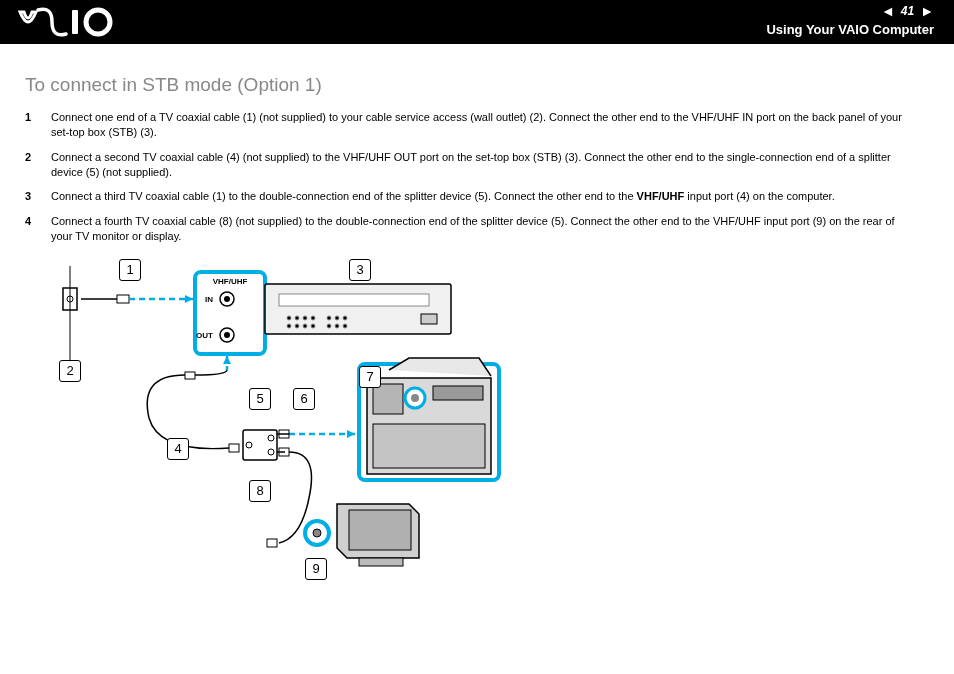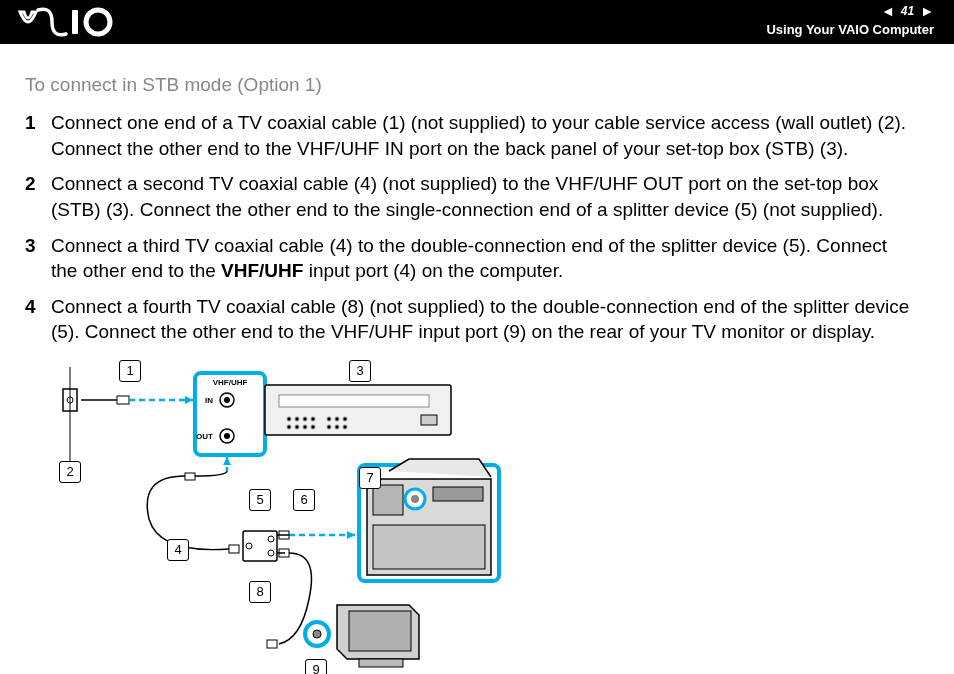--- a/index.html
+++ b/index.html
@@ -56,21 +56,21 @@
     margin-bottom: 14px;
   }
   ol.steps {
     margin: 0;
     padding: 0 0 0 0;
     list-style: none;
     counter-reset: step;
   }
   ol.steps > li {
     counter-increment: step;
-    font-size: 19px;
+    font-size: 11px;
     line-height: 1.35;
     margin-bottom: 10px;
     padding-left: 26px;
     position: relative;
   }
   ol.steps > li::before {
     content: counter(step);
     position: absolute;
     left: 0;
     top: 0;
@@ -121,21 +121,21 @@
   </div>
   <div class="section-label">Using Your VAIO Computer</div>
 </div>
 
 <div class="content">
   <div class="title">To connect in STB mode (Option 1)</div>
 
   <ol class="steps">
     <li><span>Connect one end of a TV coaxial cable (1) (not supplied) to your cable service access (wall outlet) (2). Connect the other end to the VHF/UHF IN port on the back panel of your set-top box (STB) (3).</span></li>
     <li><span>Connect a second TV coaxial cable (4) (not supplied) to the VHF/UHF OUT port on the set-top box (STB) (3). Connect the other end to the single-connection end of a splitter device (5) (not supplied).</span></li>
-    <li><span>Connect a third TV coaxial cable (4) to the double-connection end of the splitter device (5). Connect the other end to the </span><span class="bold">VHF/UHF</span><span> input port (4) on the computer.</span></li>
+    <li><span>Connect a third TV coaxial cable (1) to the double-connection end of the splitter device (5). Connect the other end to the </span><span class="bold">VHF/UHF</span><span> input port (4) on the computer.</span></li>
     <li><span>Connect a fourth TV coaxial cable (8) (not supplied) to the double-connection end of the splitter device (5). Connect the other end to the VHF/UHF input port (9) on the rear of your TV monitor or display.</span></li>
   </ol>
 
   <div class="diagram">
     <svg width="520" height="330" viewBox="0 0 520 330">
 
       <rect x="4" y="30" width="14" height="22" fill="#fff" stroke="#000" stroke-width="1.5"></rect>
       <circle cx="11" cy="41" r="3" fill="#fff" stroke="#000"></circle>
 
       <line x1="22" y1="41" x2="58" y2="41" stroke="#000" stroke-width="1.5"></line>

